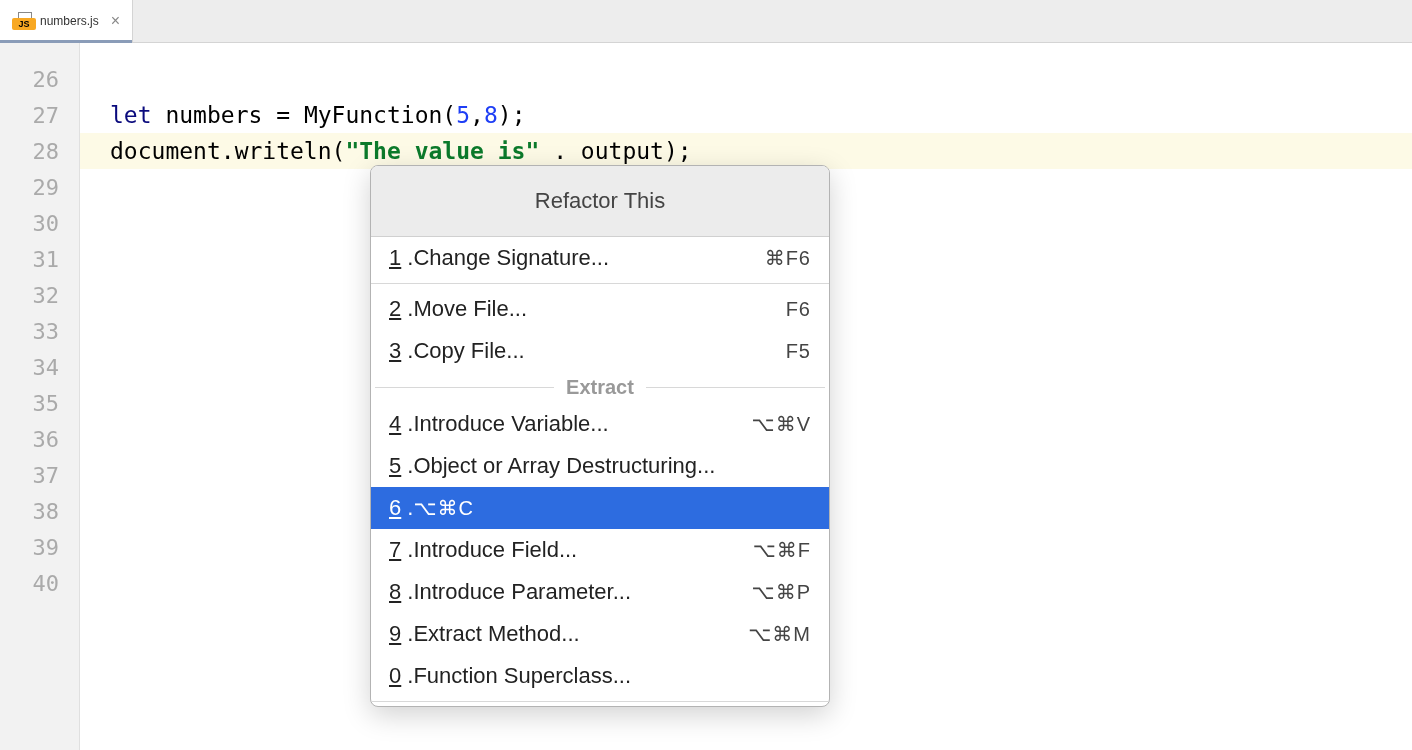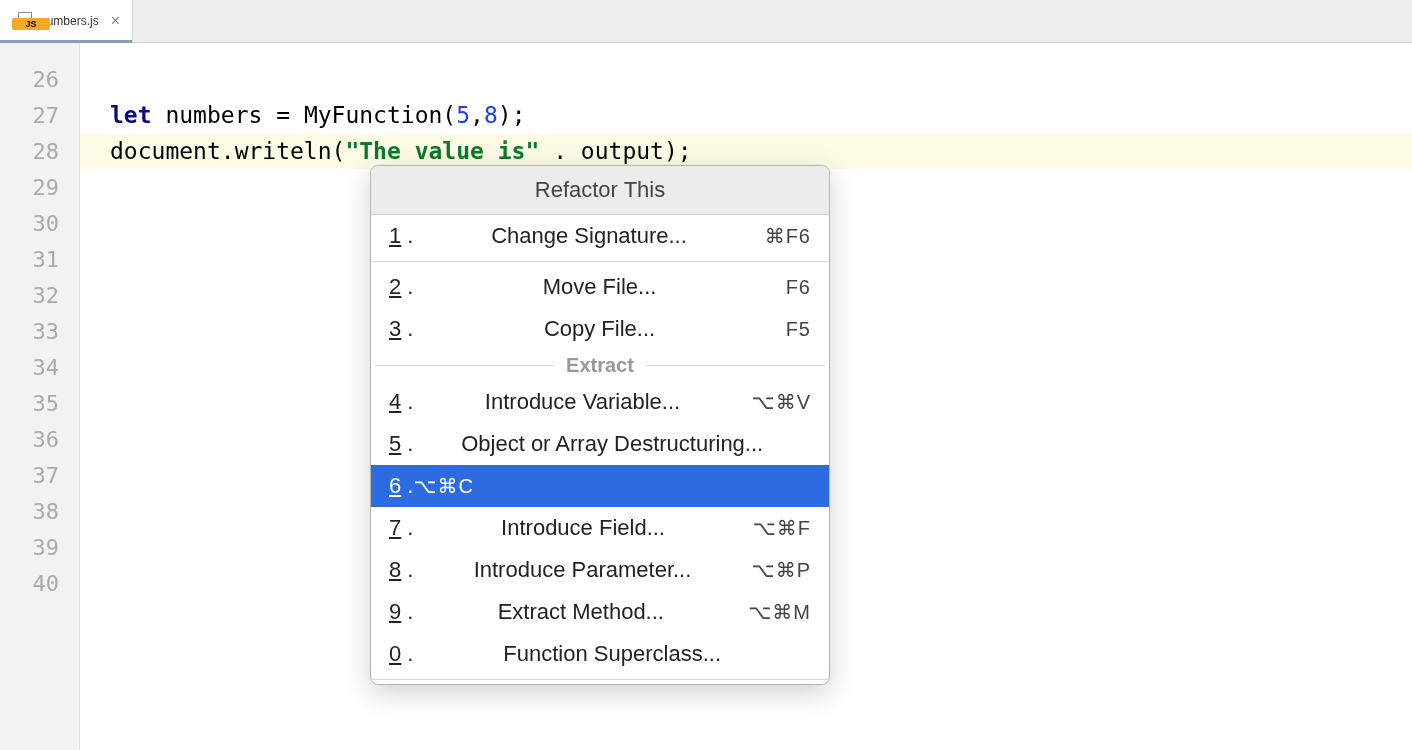--- a/index.html
+++ b/index.html
@@ -10,36 +10,36 @@
 .tab-icon{width:20px;height:20px;display:flex;align-items:center;justify-content:center;}
 .tab-label{font-size:12px;color:#333;}
 .tab-close{font-size:16px;color:#888;cursor:pointer;margin-left:4px;}
 .editor-area{display:flex;height:calc(100% - 43px);border-radius:21px;}
 .gutter{width:80px;background:#f2f2f2;border-right:1px solid #e0e0e0;padding-top:18px;}
 .line-number{height:36px;display:flex;align-items:center;justify-content:flex-end;padding-right:20px;font-size:22px;color:#aaa;font-family:Menlo,Consolas,monospace;}
 .gutter-spacer{width:30px;background:#fff;}
 .code-area{flex:1;padding-top:18px;font-family:Menlo,Consolas,monospace;font-size:23px;position:relative;}
 .code-line{height:36px;display:flex;align-items:center;white-space:pre;}
 .code-line.highlighted{background:#fdfae6;margin-left:-30px;padding-left:30px;}
-.kw{color:#0a0a7d;font-weight:bold;}
+.kw{color:#0a0a7d;font-weight:normal;}
 .num{color:#1e3ef5;}
 .str{color:#0b7a2b;font-weight:bold;}
 .popup{position:absolute;left:370px;top:165px;width:460px;background:#fff;border:1px solid #b3b3b3;border-radius:8px;box-shadow:0 8px 28px rgba(0,0,0,0.18);overflow:hidden;z-index:10;}
-.popup-header{background:#ececec;text-align:center;font-size:22px;color:#444;padding:11px 0;border-bottom:1px solid #d0d0d0;}
+.popup-header{background:#ececec;text-align:center;font-size:22px;color:#444;padding:22px 0;border-bottom:1px solid #d0d0d0;}
 .popup-item{display:flex;align-items:center;padding:8px 18px;font-size:22px;color:#222;cursor:pointer;}
 .popup-item .num-prefix{text-decoration:underline;margin-right:6px;}
-.popup-item .label{flex:1;text-align:center;}
+.popup-item .label{flex:1;}
 .popup-item .shortcut{color:#444;font-size:20px;letter-spacing:1px;}
 .popup-item.selected{background:#2d6ce0;color:#fff;}
 .popup-item.selected .shortcut{color:#fff;}
 .popup-divider{height:1px;background:#d8d8d8;margin:4px 0;}
 .popup-section{display:flex;align-items:center;margin:4px 4px;}
 .popup-section .line{flex:1;height:1px;background:#d8d8d8;}
 .popup-section .label{padding:0 12px;color:#999;font-size:20px;font-weight:bold;}
-.js-icon-bg{background:#f8a822;width:38px;height:12px;display:flex;align-items:center;justify-content:center;font-size:9px;font-weight:bold;color:#000;border-radius:2px;position:relative;}
+.js-icon-bg{background:#f8a822;width:24px;height:12px;display:flex;align-items:center;justify-content:center;font-size:9px;font-weight:bold;color:#000;border-radius:2px;position:relative;}
 .js-icon-wrap{position:relative;width:20px;height:18px;}
 .js-icon-page{position:absolute;width:14px;height:16px;background:#fff;border:1px solid #888;top:0;right:0;}
 .js-icon-bg{position:absolute;bottom:0;left:0;}
 </style>
 </head>
 <body>
 
 <div class="tab-bar">
   <div class="tab active">
     <span class="tab-icon">

